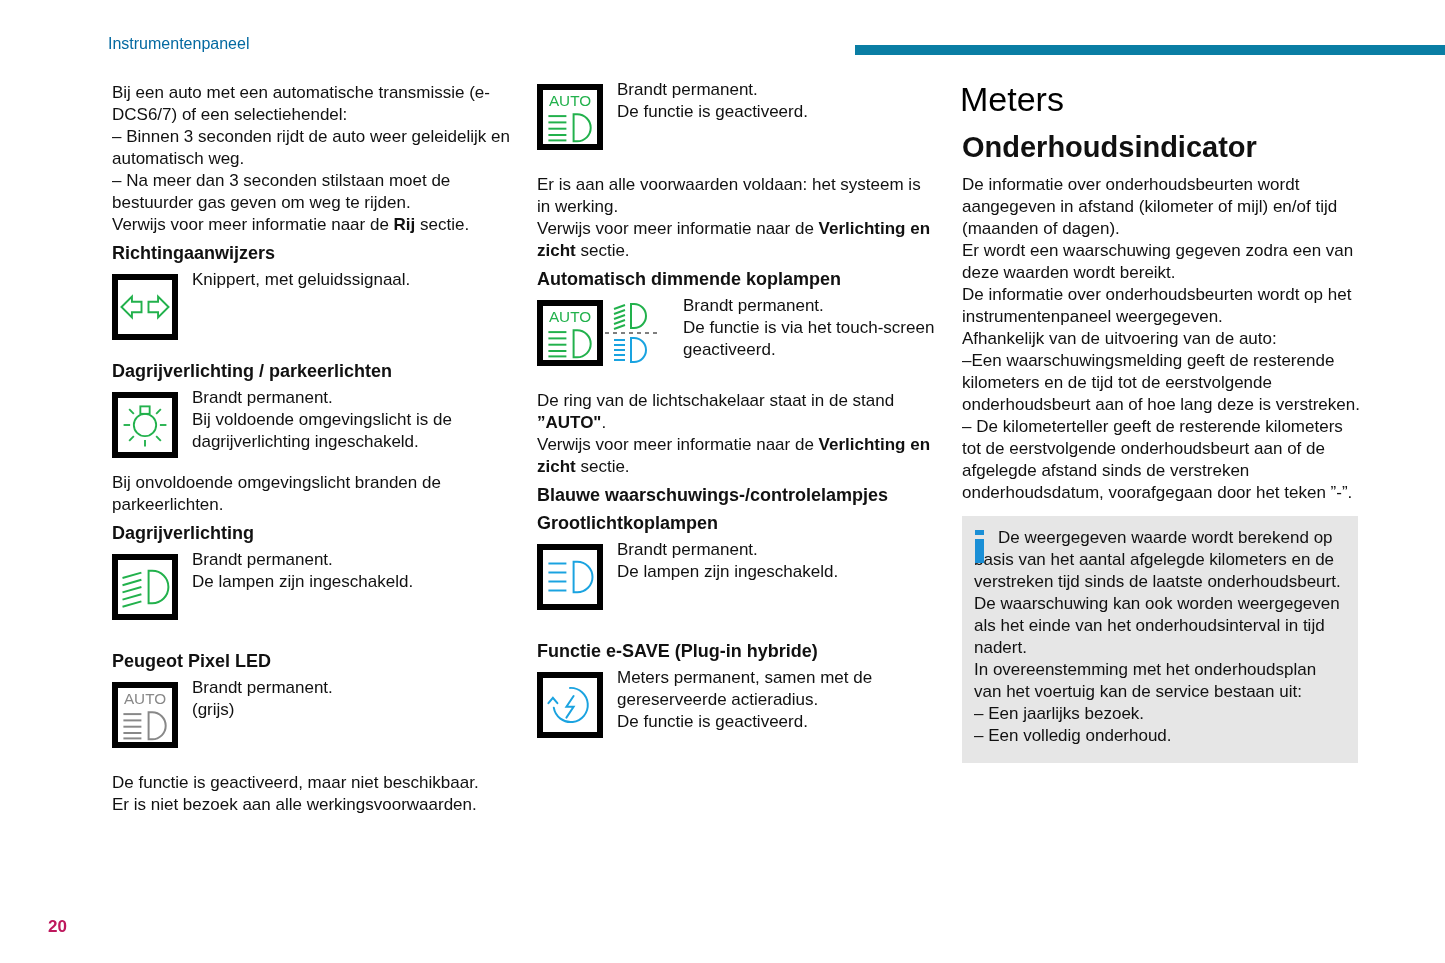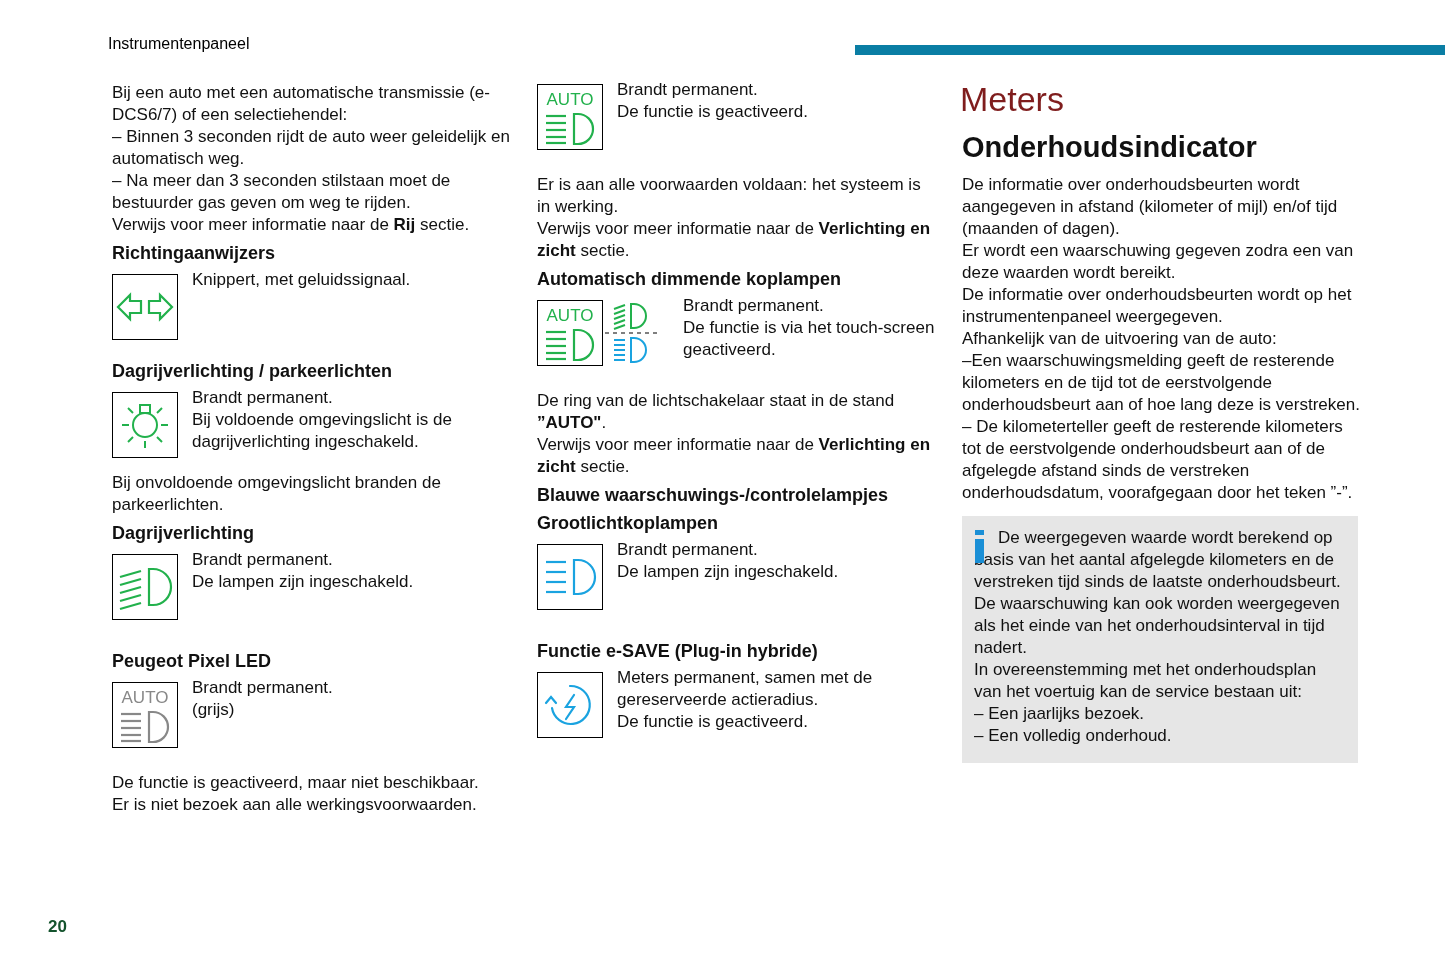--- a/index.html
+++ b/index.html
@@ -1,34 +1,34 @@
 <!DOCTYPE html>
 <html><head>
 <meta charset="utf-8">
 <style>
   * { box-sizing: border-box; margin: 0; padding: 0; }
   html, body { width: 1445px; height: 963px; background: #ffffff; overflow: hidden; }
   body { position: relative; font-family: "Liberation Sans", sans-serif; color: #111111; }
-  .header-title { position: absolute; left: 108px; top: 35px; font-size: 16px; color: #000000; }
+  .header-title { position: absolute; left: 108px; top: 35px; font-size: 16px; color: #0369a1; }
   .header-bar { position: absolute; left: 855px; top: 45px; width: 590px; height: 10px; background: #0a7ea4; }
-  .page-number { position: absolute; left: 48px; top: 917px; font-size: 17px; font-weight: bold; color: #14532d; }
+  .page-number { position: absolute; left: 48px; top: 917px; font-size: 17px; font-weight: bold; color: #be185d; }
   .col { position: absolute; top: 82px; font-size: 17px; line-height: 22px; }
   .col1 { left: 112px; width: 400px; }
   .col2 { left: 537px; width: 400px; }
   .col3 { left: 962px; width: 400px; }
   .para { margin: 0; }
   .para b { font-weight: bold; }
   .h3 { font-weight: bold; font-size: 18px; line-height: 22px; margin-top: 6px; margin-bottom: 6px; }
   .indicator { display: flex; align-items: flex-start; margin-top: 10px; }
-  .icon-box { width: 66px; height: 66px; border: 1px solid #000000; flex: 0 0 auto; display: flex; align-items: center; justify-content: center; background: #fff; }
+  .icon-box { width: 66px; height: 66px; border: 6px solid #000000; flex: 0 0 auto; display: flex; align-items: center; justify-content: center; background: #fff; }
   .icon-box svg { display: block; }
   .ind-text { margin-left: 14px; margin-top: -5px; }
   .spacer-s { height: 14px; }
   .spacer-m { height: 24px; }
-  .meters-title { font-size: 34px; color: #7f1d1d; line-height: 34px; margin-top: 0; margin-left: -2px; }
+  .meters-title { font-size: 34px; color: #000000; line-height: 34px; margin-top: 0; margin-left: -2px; }
   .main-title { font-size: 29px; font-weight: bold; line-height: 34px; margin-top: 14px; margin-bottom: 10px; }
   .info-box { background: #e6e6e6; margin-top: 12px; padding: 11px 12px 16px 12px; width: 396px; position: relative; }
   .info-icon { position: absolute; left: 13px; top: 14px; width: 9px; height: 34px; }
   .info-icon .dot { width: 9px; height: 5px; background: #1a8fd6; }
   .info-icon .stem { width: 9px; height: 24px; background: #1a8fd6; margin-top: 4px; }
   .info-first { text-indent: 24px; }
   .auto-dim-wrap { display: flex; align-items: center; }
 </style>
 </head>
 <body>

